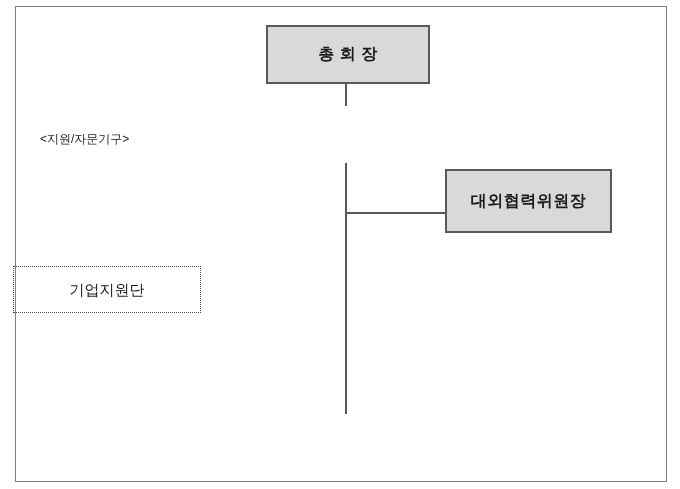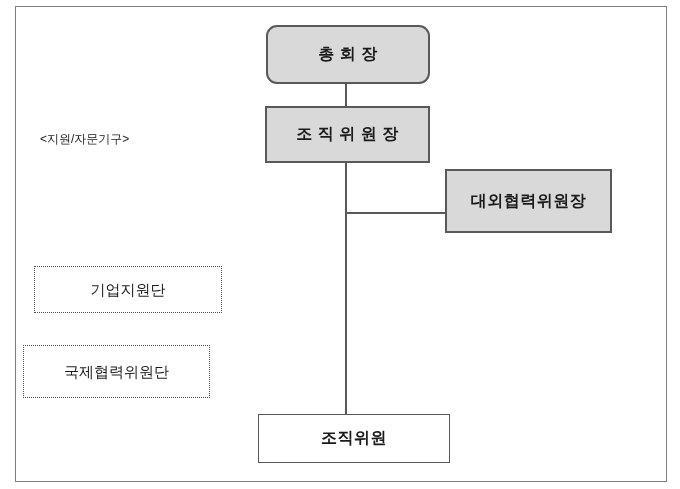--- a/index.html
+++ b/index.html
@@ -26,21 +26,21 @@
     display: flex;
     align-items: center;
     justify-content: center;
     text-align: center;
     font-weight: bold;
     font-size: 16px;
     letter-spacing: 0.5px;
   }
   .node.gray { background: #d9d9d9; }
   .node.white { background: #ffffff; border-width: 1.5px; }
-  .n-chairman        { left: 266px; top: 25px;  width: 164px; height: 59px; border-radius: 11px; }
+  .n-chairman        { left: 266px; top: 25px;  width: 164px; height: 59px; }
   .n-org-chairman    { left: 265px; top: 106px; width: 165px; height: 57px; }
   .n-ext-coop        { left: 445px; top: 169px; width: 167px; height: 64px; }
   .n-org-members     { left: 258px; top: 414px; width: 192px; height: 49px; }
 
   .connector { position: absolute; background: #595959; }
   .c-v1 { left: 345px; top: 84px;  width: 2px;  height: 22px; }
   .c-v2 { left: 345px; top: 163px; width: 2px;  height: 251px; }
   .c-h1 { left: 346px; top: 212px; width: 99px; height: 2px; }
 
   .support-heading {
@@ -55,46 +55,37 @@
     border: 1px dotted #4d4d4d;
     display: flex;
     align-items: center;
     justify-content: center;
     text-align: center;
     font-size: 15px;
     line-height: 20px;
     white-space: pre-line;
   }
   .sb-1 { left: 22px; top: 180px; width: 188px; height: 66px; }
-  .sb-2 { left: 34px; top: 266px; width: 188px; height: 47px; }
+  .sb-2 { left: 13px; top: 266px; width: 188px; height: 47px; }
   .sb-3 { left: 23px; top: 345px; width: 187px; height: 53px; }
 </style>
 </head>
 <body>
 
 <div class="canvas">
   <div class="frame"></div>
 
   <div class="connector c-v1"></div>
   <div class="connector c-v2"></div>
   <div class="connector c-h1"></div>
 
   <div class="node gray n-chairman">
     <span>총 회 장</span>
   </div>
-  <div class="node gray n-org-chairman">
-    <span>조 직 위 원 장</span>
-  </div>
   <div class="node gray n-ext-coop">
     <span>대외협력위원장</span>
-  </div>
-  <div class="node white n-org-members">
-    <span>조직위원</span>
   </div>
 
   <div class="support-heading">&lt;지원/자문기구&gt;</div>
   <div class="support-box sb-2">
     <span>기업지원단</span>
   </div>
-  <div class="support-box sb-3">
-    <span>국제협력위원단</span>
-  </div>
 </div>
 
 </body></html>

